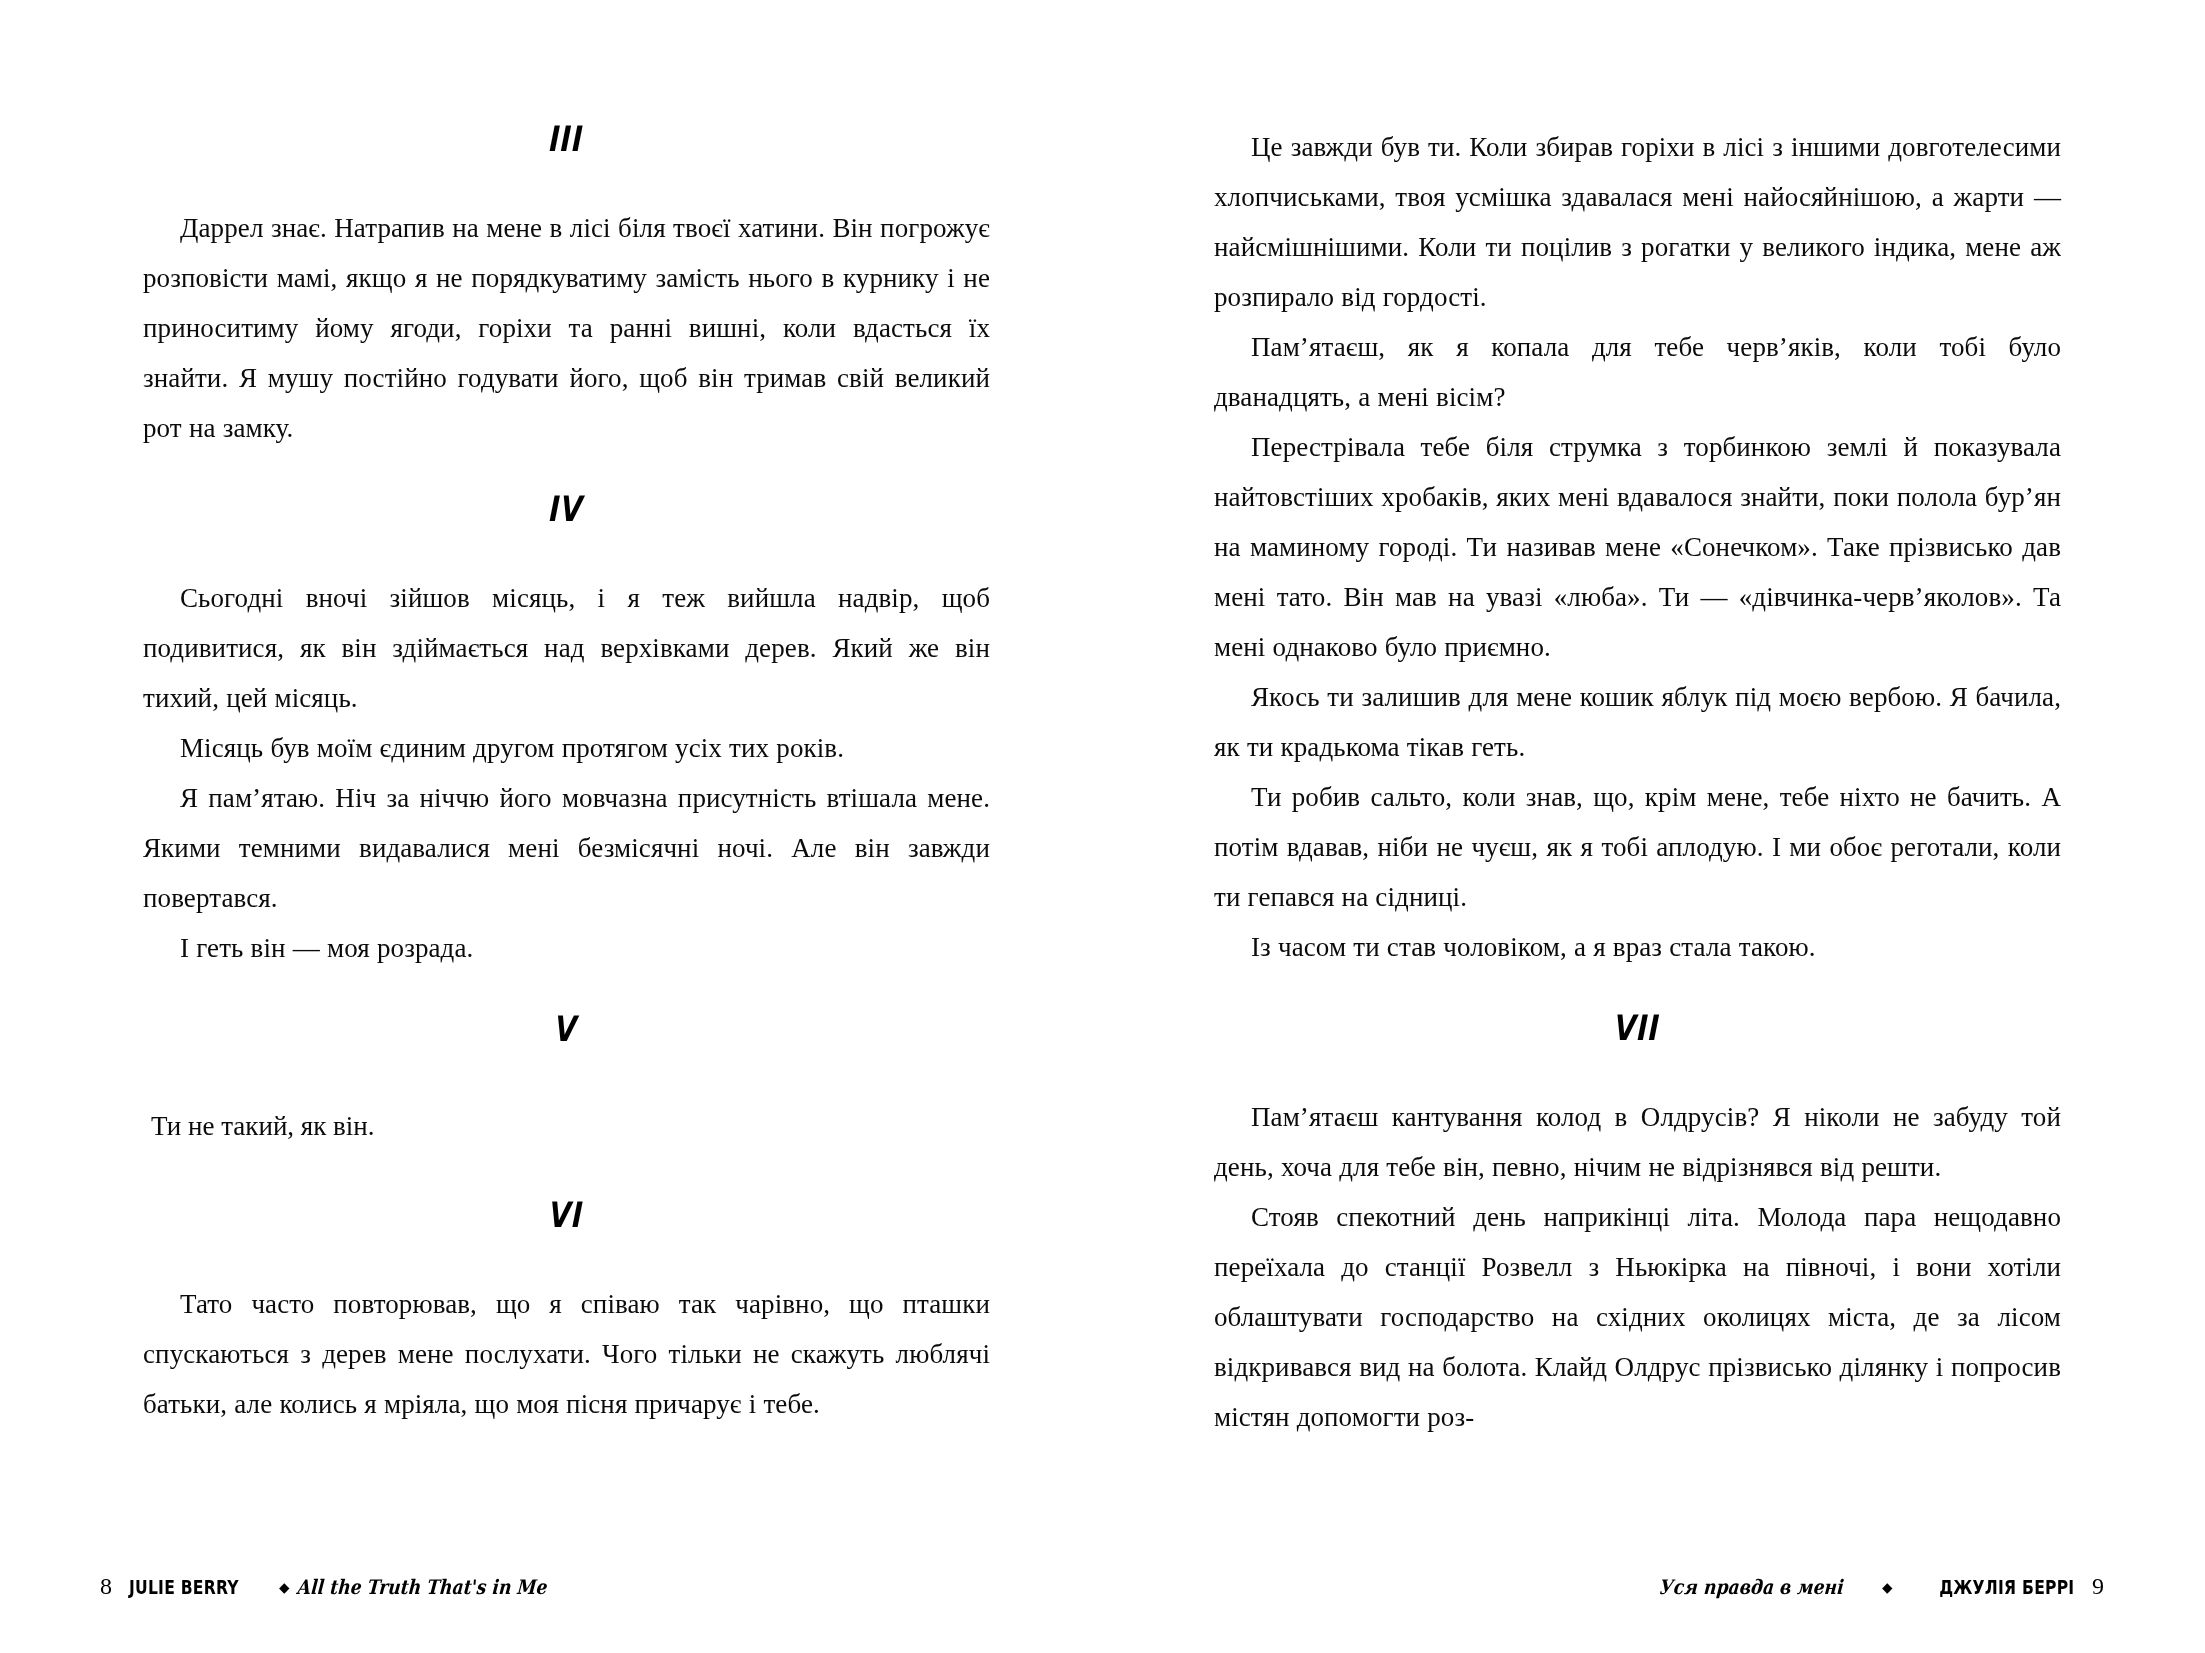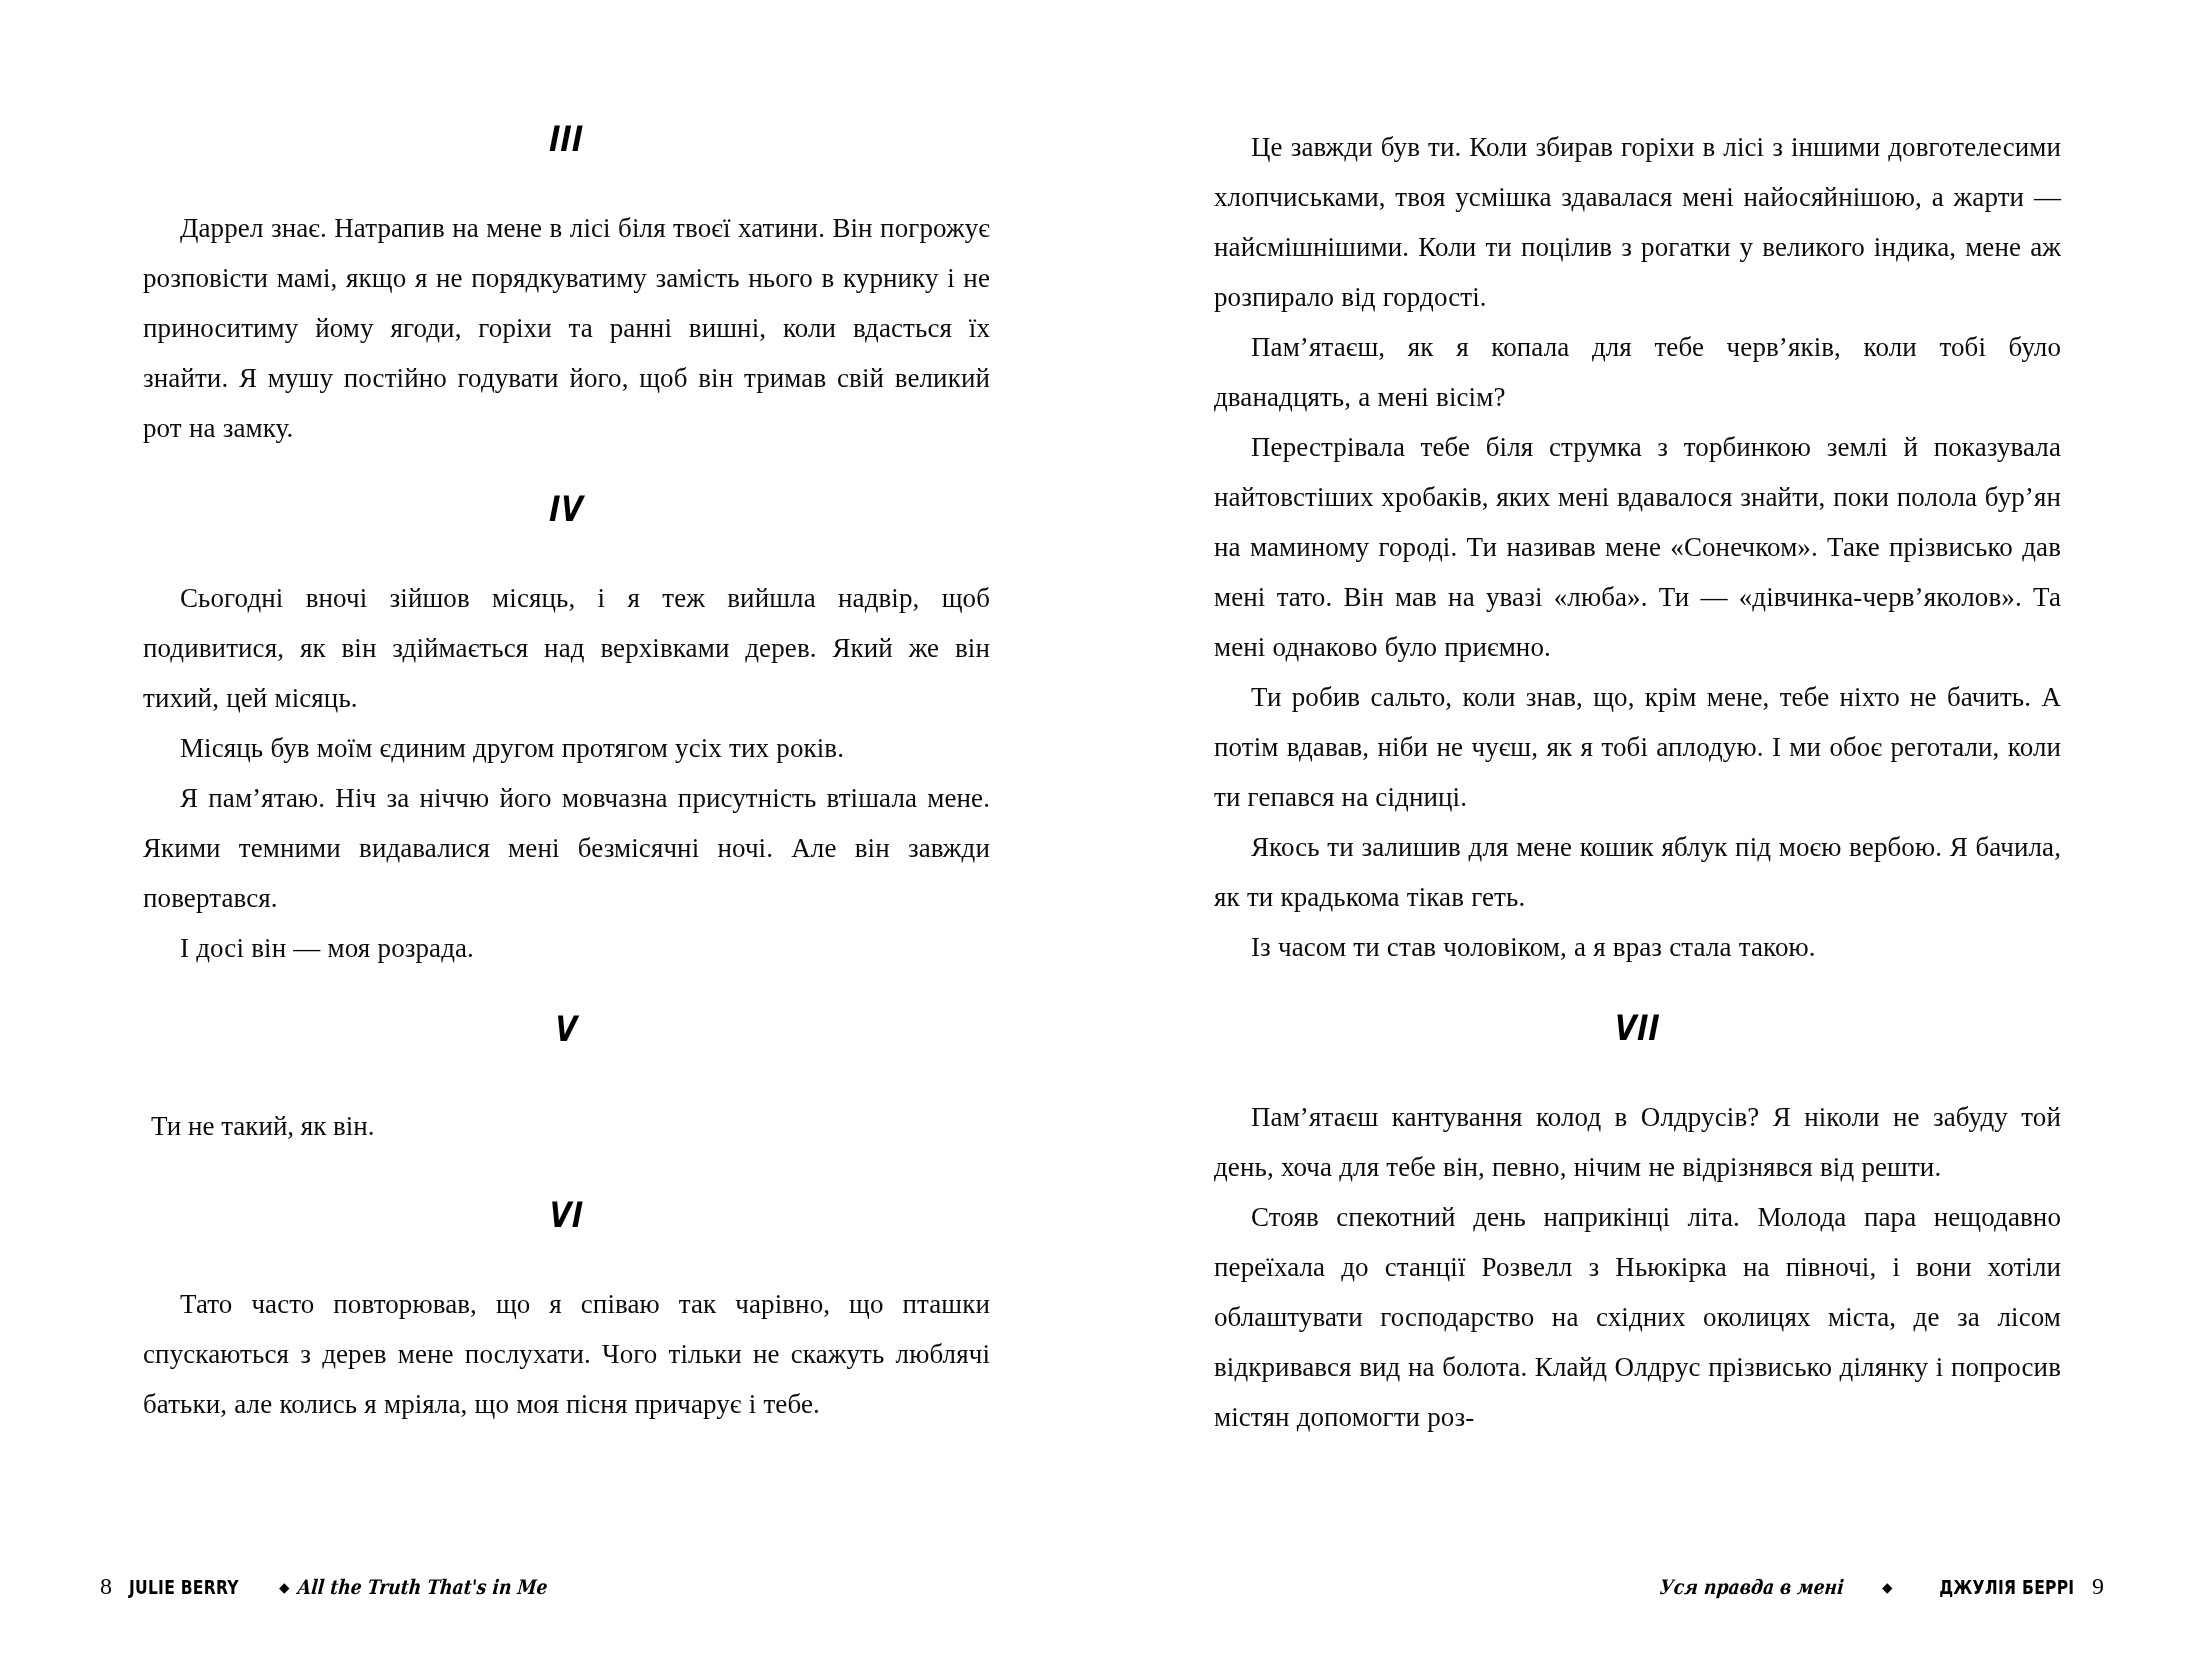--- a/index.html
+++ b/index.html
@@ -140,21 +140,21 @@
       <div class="section-mark">III</div>
       <div class="gap-after-mark"></div>
       <p class="para">Даррел знає. Натрапив на мене в лісі біля твоєї хатини. Він погрожує розповісти мамі, якщо я не порядкуватиму замість нього в курнику і не приноситиму йому ягоди, горіхи та ранні вишні, коли вдасться їх знайти. Я мушу постійно годувати його, щоб він тримав свій великий рот на замку.</p>
 
       <div class="gap-before-mark"></div>
       <div class="section-mark">IV</div>
       <div class="gap-after-mark"></div>
       <p class="para">Сьогодні вночі зійшов місяць, і я теж вийшла надвір, щоб подивитися, як він здіймається над верхівками дерев. Який же він тихий, цей місяць.</p>
       <p class="para">Місяць був моїм єдиним другом протягом усіх тих років.</p>
       <p class="para">Я пам’ятаю. Ніч за ніччю його мовчазна присутність втішала мене. Якими темними видавалися мені безмісячні ночі. Але він завжди повертався.</p>
-      <p class="para">І досі він — моя розрада.</p>
+      <p class="para">І геть він — моя розрада.</p>
 
       <div class="gap-before-mark"></div>
       <div class="section-mark">V</div>
       <div class="gap-after-mark"></div>
       <p class="line">Ти не такий, як він.</p>
 
       <div class="gap-before-mark"></div>
       <div class="section-mark">VI</div>
       <div class="gap-after-mark"></div>
       <p class="para">Тато часто повторював, що я співаю так чарівно, що пташки спускаються з дерев мене послухати. Чого тільки не скажуть люблячі батьки, але колись я мріяла, що моя пісня причарує і тебе.</p>
@@ -169,22 +169,22 @@
       <span class="running-script">All the Truth That's in Me</span>
     </div>
   </div>
 
   <div class="page page-right">
     <div class="text-col">
 
       <p class="para">Це завжди був ти. Коли збирав горіхи в лісі з іншими довготелесими хлопчиськами, твоя усмішка здавалася мені найосяйнішою, а жарти — найсмішнішими. Коли ти поцілив з рогатки у великого індика, мене аж розпирало від гордості.</p>
       <p class="para">Пам’ятаєш, як я копала для тебе черв’яків, коли тобі було дванадцять, а мені вісім?</p>
       <p class="para">Перестрівала тебе біля струмка з торбинкою землі й показувала найтовстіших хробаків, яких мені вдавалося знайти, поки полола бур’ян на маминому городі. Ти називав мене «Сонечком». Таке прізвисько дав мені тато. Він мав на увазі «люба». Ти — «дівчинка-черв’яколов». Та мені однаково було приємно.</p>
+      <p class="para">Якось ти залишив для мене кошик яблук під моєю вербою. Я бачила, як ти крадькома тікав геть.</p>
       <p class="para">Ти робив сальто, коли знав, що, крім мене, тебе ніхто не бачить. А потім вдавав, ніби не чуєш, як я тобі аплодую. І ми обоє реготали, коли ти гепався на сідниці.</p>
-      <p class="para">Якось ти залишив для мене кошик яблук під моєю вербою. Я бачила, як ти крадькома тікав геть.</p>
       <p class="para">Із часом ти став чоловіком, а я враз стала такою.</p>
 
       <div class="gap-before-mark"></div>
       <div class="section-mark">VII</div>
       <div class="gap-after-mark"></div>
       <p class="para">Пам’ятаєш кантування колод в Олдрусів? Я ніколи не забуду той день, хоча для тебе він, певно, нічим не відрізнявся від решти.</p>
       <p class="para">Стояв спекотний день наприкінці літа. Молода пара нещодавно переїхала до станції Розвелл з Ньюкірка на півночі, і вони хотіли облаштувати господарство на східних околицях міста, де за лісом відкривався вид на болота. Клайд Олдрус прізвисько ділянку і попросив містян допомогти роз-</p>
 
     </div>
 

